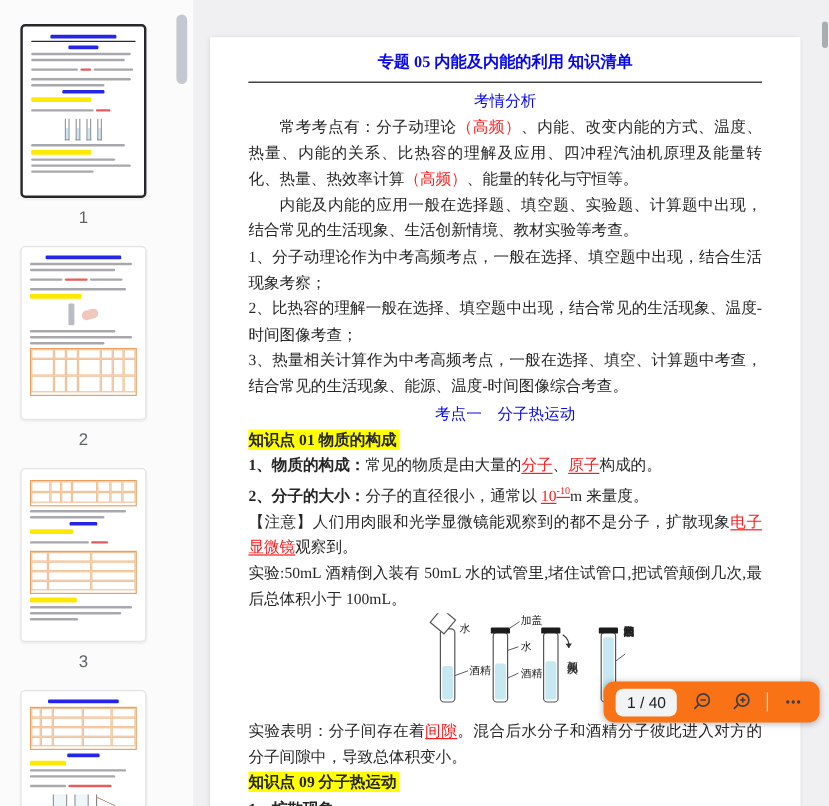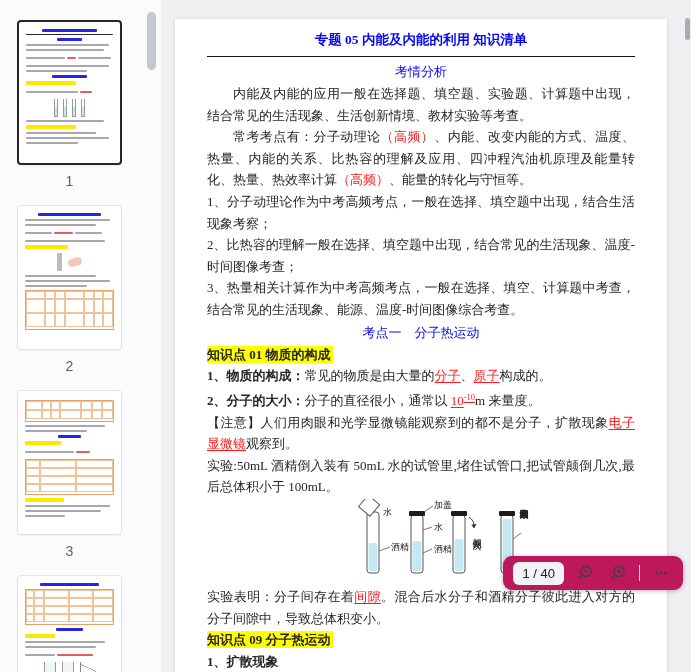--- a/index.html
+++ b/index.html
@@ -33,21 +33,21 @@
   .m-table > i { border:1px solid #f0c39b; min-height:6px; }
   .m-syringe { display:flex; justify-content:center; align-items:center; gap:6px; margin:3px 0; height:20px; }
   .m-syr-body { width:5px; height:18px; background:#b9bcc2; border-radius:1px; }
   .m-hand { width:14px; height:8px; background:#f0c7ba; border-radius:4px; transform:rotate(-15deg); }
   .m-figs { display:flex; justify-content:center; gap:6px; margin:3px 0; }
   .m-beaker { width:12px; height:13px; border:1px solid #9a9a9e; border-top:none; background:#eef6fa; }
   .m-graph { width:16px; height:13px; border-left:1px solid #888; border-bottom:1px solid #888;
              background:linear-gradient(25deg, transparent 47%, #c98 48%, #c98 52%, transparent 53%); }
 
   
-  .viewer { position:absolute; left:161px; top:5px; width:530px; height:604px; background:#f0f0f2; }
+  .viewer { position:absolute; left:161px; top:17px; width:530px; height:604px; background:#f0f0f2; }
   .page { position:absolute; left:14px; top:14px; width:492px; height:658px; background:#fff;
           box-shadow:0 1px 4px rgba(0,0,0,.14); overflow:hidden; }
   .page-inner { padding:10px 32px 0; font-family:"Liberation Serif","DejaVu Serif",serif;
                 font-size:13px; line-height:21.6px; color:#262626; }
   .doc-title { text-align:center; color:#0808f0; font-weight:bold; font-size:13.5px; line-height:22px; }
   .title-rule { border:none; border-top:1.6px solid #141414; margin:5px 0 3px; }
   .h-blue { text-align:center; color:#0808f0; font-weight:normal; line-height:23px; }
   .para { text-align:justify; }
   .ind { text-indent:2em; }
   .b { font-weight:bold; }
@@ -56,21 +56,21 @@
   .hl { background:#ffff00; font-weight:bold; padding:1px 2px 1px 0; }
   sup { font-size:8.5px;font-family:Liberation Serif, serif; }
 
   
   .figure { position:relative; width:216px; height:86px; margin:1px 0 1px 146px;
             font-family:"Liberation Sans",sans-serif; }
   .fig-label { position:absolute; font-size:9px; color:#222; line-height:10px; white-space:nowrap; }
   .fig-label.vert { writing-mode:vertical-rl; text-orientation:upright; letter-spacing:1px; }
 
   
-  .toolbar { position:absolute; right:8px; bottom:19px; height:34px; background:#be185d; border-radius:9px;
+  .toolbar { position:absolute; right:8px; bottom:19px; height:34px; background:#f97316; border-radius:9px;
              box-shadow:0 1px 5px rgba(0,0,0,.28); display:flex; align-items:center; padding:0 10px; gap:9px; }
   .page-indicator { background:#f1f3f4; border-radius:6px; padding:4px 9px; font-size:13px; color:#202124; }
   .tb-btn { border:none; background:none; width:24px; height:24px; display:flex; align-items:center;
             justify-content:center; cursor:pointer; padding:0; }
   .tb-divider { width:1px; height:16px; background:#dadce0; }
 
   
   .win-scrollbar { position:absolute; right:1px; top:18px; width:5px; height:22px; background:#a9adb2; border-radius:3px; }
 </style>
 </head>
@@ -257,22 +257,22 @@
   </aside>
 
   <main class="viewer">
     <div class="page">
       <div class="page-inner">
 
         <div class="doc-title">专题 05 内能及内能的利用 知识清单</div>
         <hr class="title-rule">
         <div class="h-blue">考情分析</div>
 
+        <p class="para ind"><span>常考考点有：分子动理论</span><span class="red">（高频）</span><span>、内能、改变内能的方式、温度、热量、内能的关系、比热容的理解及应用、四冲程汽油机原理及能量转化、热量、热效率计算</span><span class="red">（高频）</span><span>、能量的转化与守恒等。</span></p>
         <p class="para ind">内能及内能的应用一般在选择题、填空题、实验题、计算题中出现，结合常见的生活现象、生活创新情境、教材实验等考查。</p>
-        <p class="para ind"><span>常考考点有：分子动理论</span><span class="red">（高频）</span><span>、内能、改变内能的方式、温度、热量、内能的关系、比热容的理解及应用、四冲程汽油机原理及能量转化、热量、热效率计算</span><span class="red">（高频）</span><span>、能量的转化与守恒等。</span></p>
 
         <p class="para">1、分子动理论作为中考高频考点，一般在选择、填空题中出现，结合生活现象考察；</p>
         <p class="para">2、比热容的理解一般在选择、填空题中出现，结合常见的生活现象、温度-时间图像考查；</p>
         <p class="para">3、热量相关计算作为中考高频考点，一般在选择、填空、计算题中考查，结合常见的生活现象、能源、温度-时间图像综合考查。</p>
 
         <div class="h-blue">考点一　分子热运动</div>
 
         <p class="para"><span class="hl">知识点 01 物质的构成</span></p>
 
         <p class="para"><span class="b">1、物质的构成：</span><span>常见的物质是由大量的</span><span class="rlink">分子</span><span>、</span><span class="rlink">原子</span><span>构成的。</span></p>

